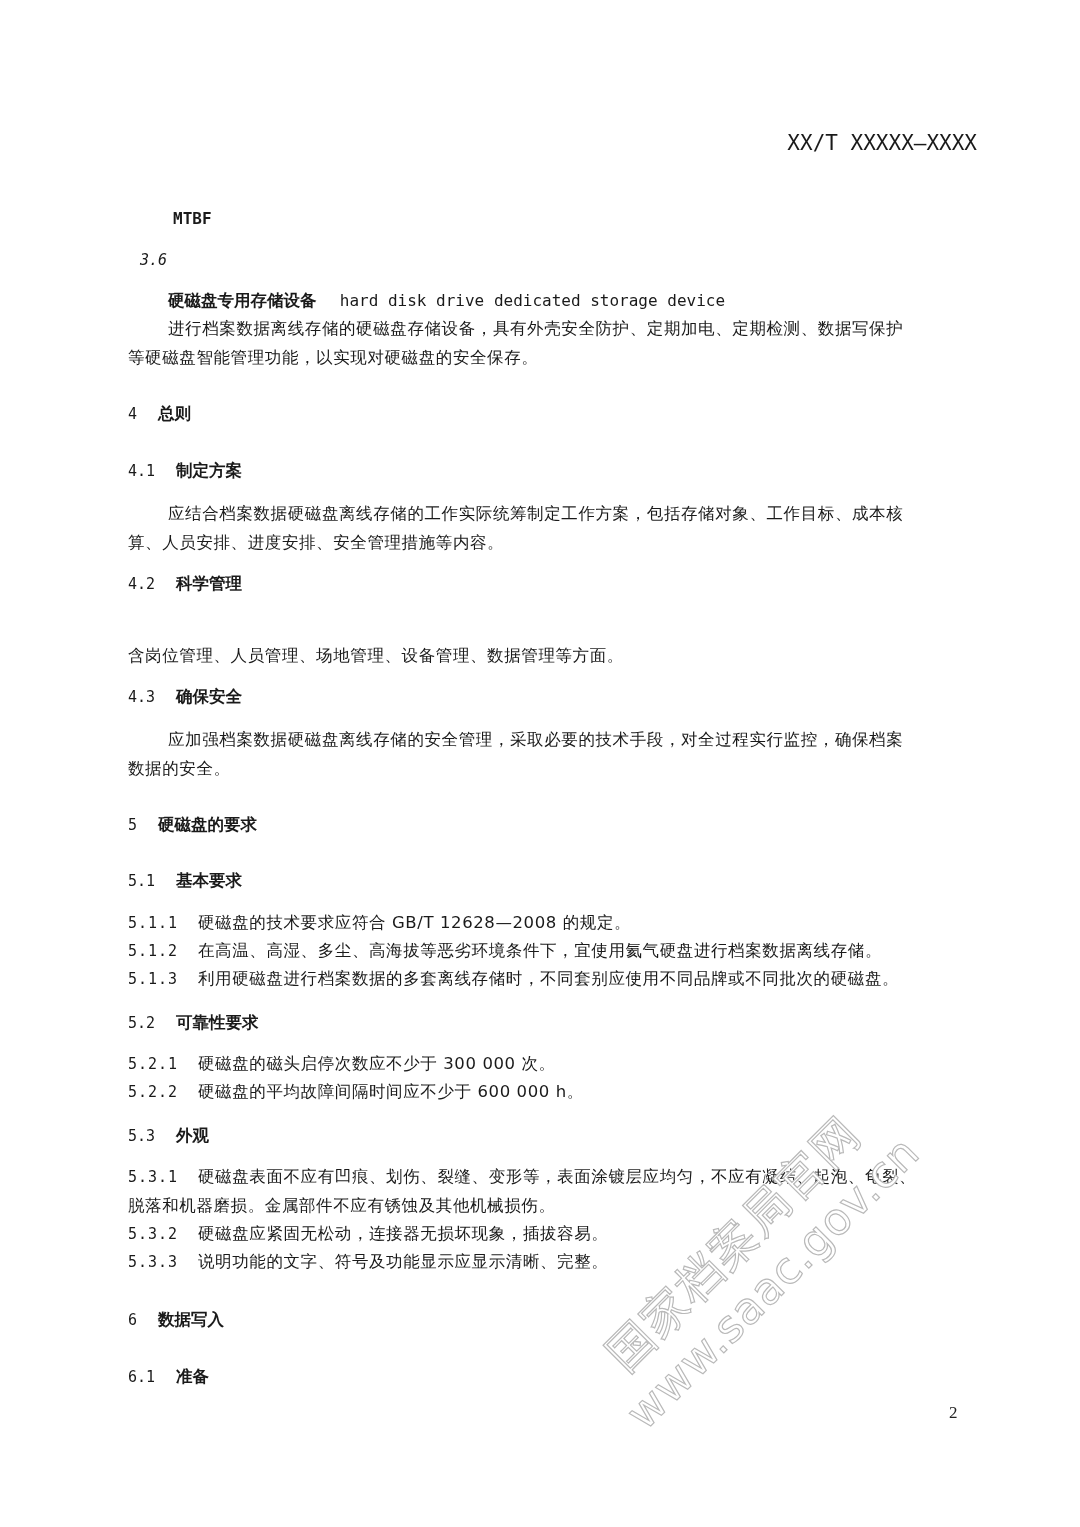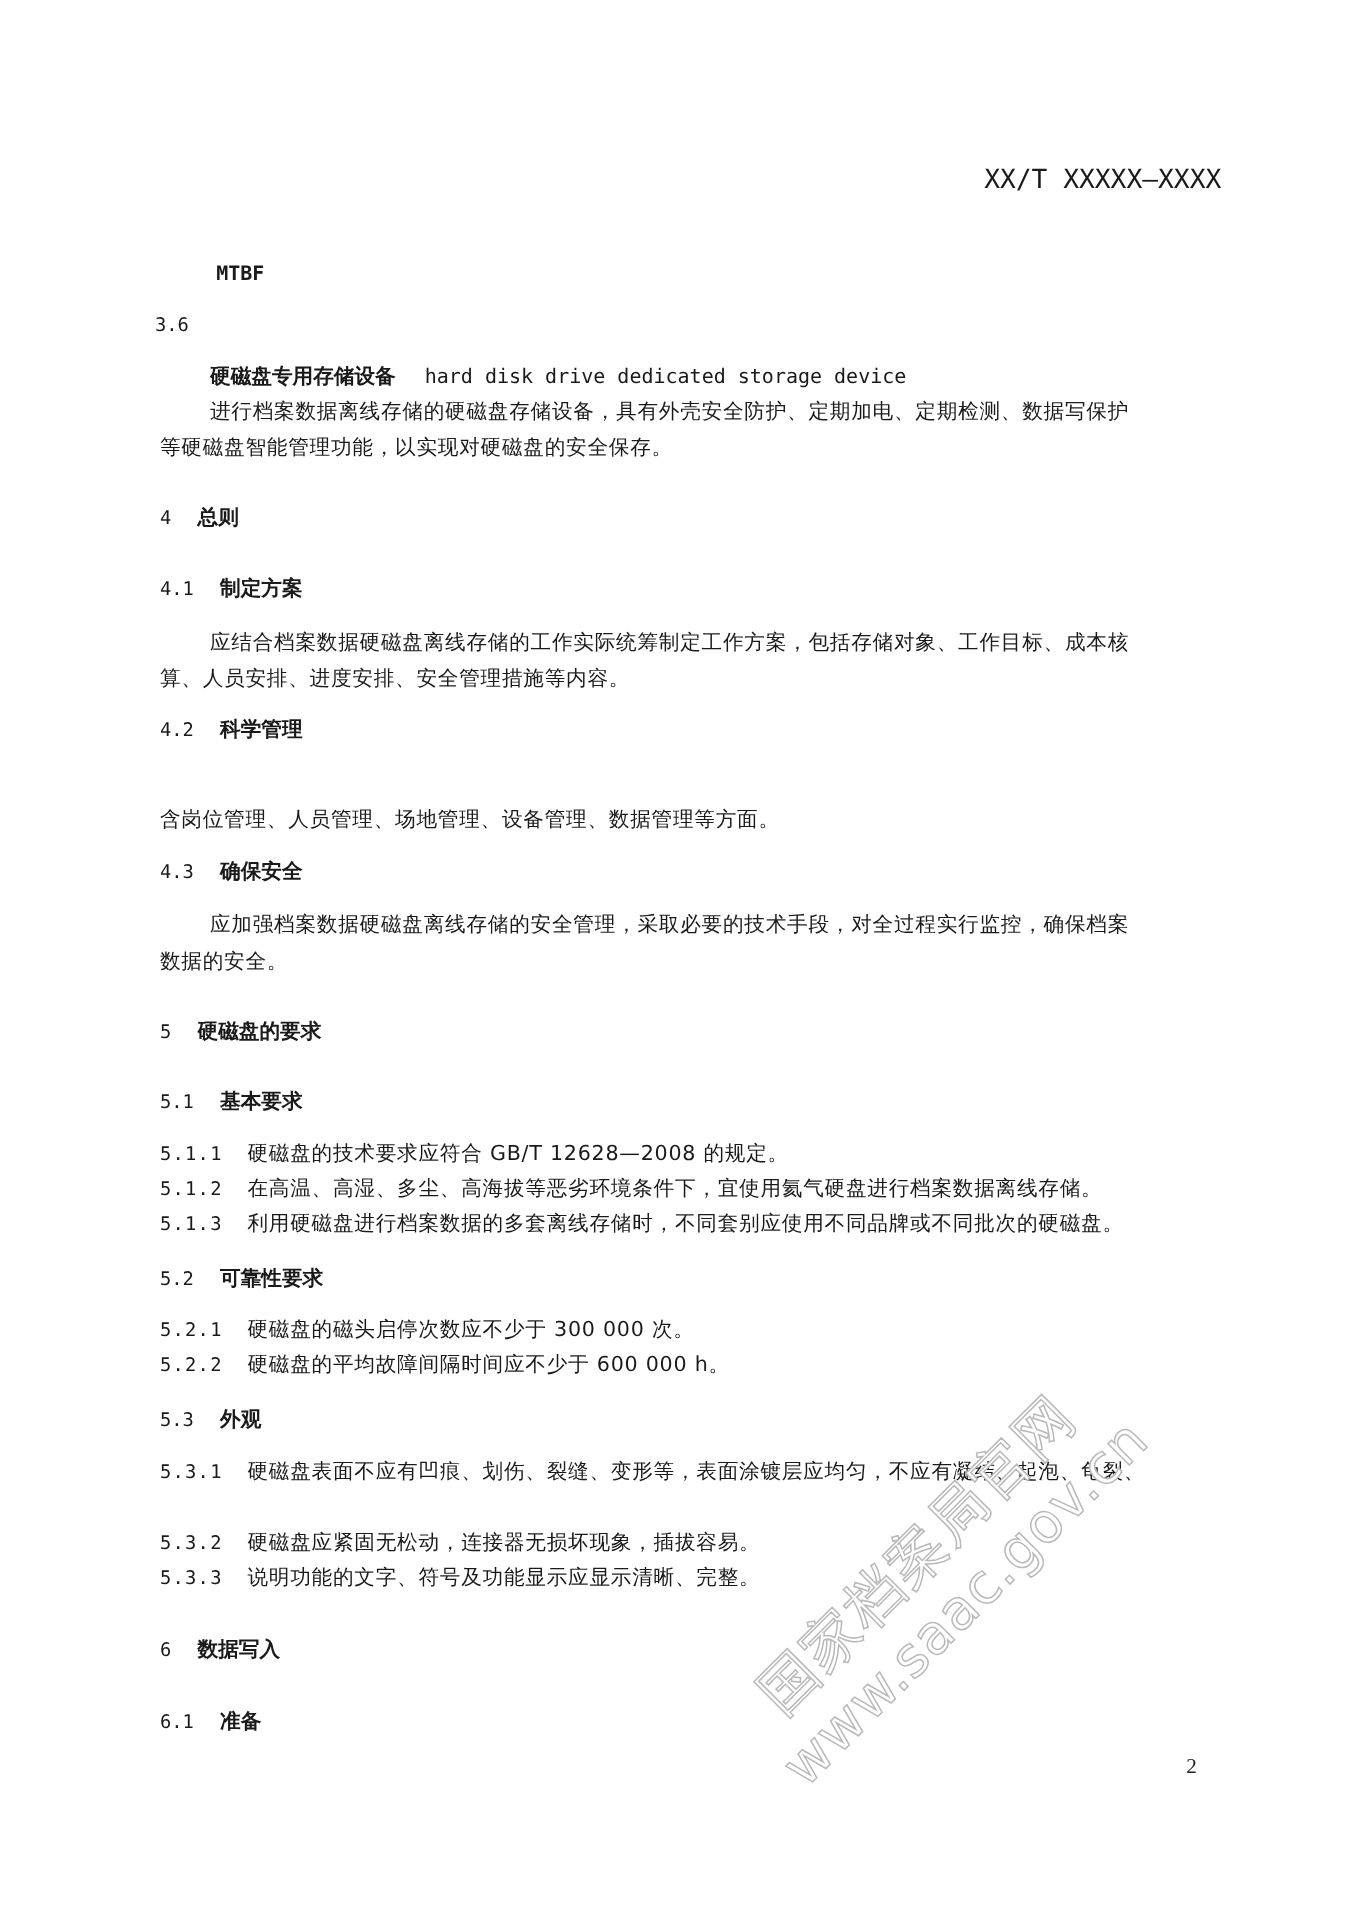--- a/index.html
+++ b/index.html
@@ -92,21 +92,21 @@
 </style>
 </head>
 <body>
 
 <div class="page">
 
   <div class="abs header-code">XX/T XXXXX—XXXX</div>
 
   <div class="abs term mono bold" style="left:173px; top:178px;margin-top:31px;">MTBF</div>
 
-  <div class="abs heading" style="left:124px; top:250px;">
+  <div class="abs heading" style="left:140px; top:250px;font-style:italic;">
     <span class="num">3.6</span>
   </div>
   <div class="abs heading" style="left:168px; top:291px;">
     <span class="title">硬磁盘专用存储设备</span>
     <span class="mono" style="margin-left:18px; font-size:16px;">hard disk drive dedicated storage device</span>
   </div>
   <div class="abs body-line" style="left:168px; top:319px;">进行档案数据离线存储的硬磁盘存储设备，具有外壳安全防护、定期加电、定期检测、数据写保护</div>
   <div class="abs body-line" style="left:128px; top:348px;">等硬磁盘智能管理功能，以实现对硬磁盘的安全保存。</div>
 
   <div class="abs heading" style="left:128px; top:404px;">
@@ -156,20 +156,21 @@
   <div class="abs body-line list-item" style="left:128px; top:1082px;">
     <span class="num">5.2.2</span><span>硬磁盘的平均故障间隔时间应不少于 600 000 h。</span>
   </div>
 
   <div class="abs heading" style="left:128px; top:1126px;">
     <span class="num" style="width:48px;">5.3</span><span class="title">外观</span>
   </div>
   <div class="abs body-line list-item" style="left:128px; top:1167px;">
     <span class="num">5.3.1</span><span>硬磁盘表面不应有凹痕、划伤、裂缝、变形等，表面涂镀层应均匀，不应有凝结、起泡、龟裂、</span>
   </div>
+  <div class="abs body-line" style="left:128px; top:1196px;">脱落和机器磨损。金属部件不应有锈蚀及其他机械损伤。</div>
   <div class="abs body-line list-item" style="left:128px; top:1224px;">
     <span class="num">5.3.2</span><span>硬磁盘应紧固无松动，连接器无损坏现象，插拔容易。</span>
   </div>
   <div class="abs body-line list-item" style="left:128px; top:1252px;">
     <span class="num">5.3.3</span><span>说明功能的文字、符号及功能显示应显示清晰、完整。</span>
   </div>
 
   <div class="abs heading" style="left:128px; top:1310px;">
     <span class="num" style="width:30px;">6</span><span class="title">数据写入</span>
   </div>

